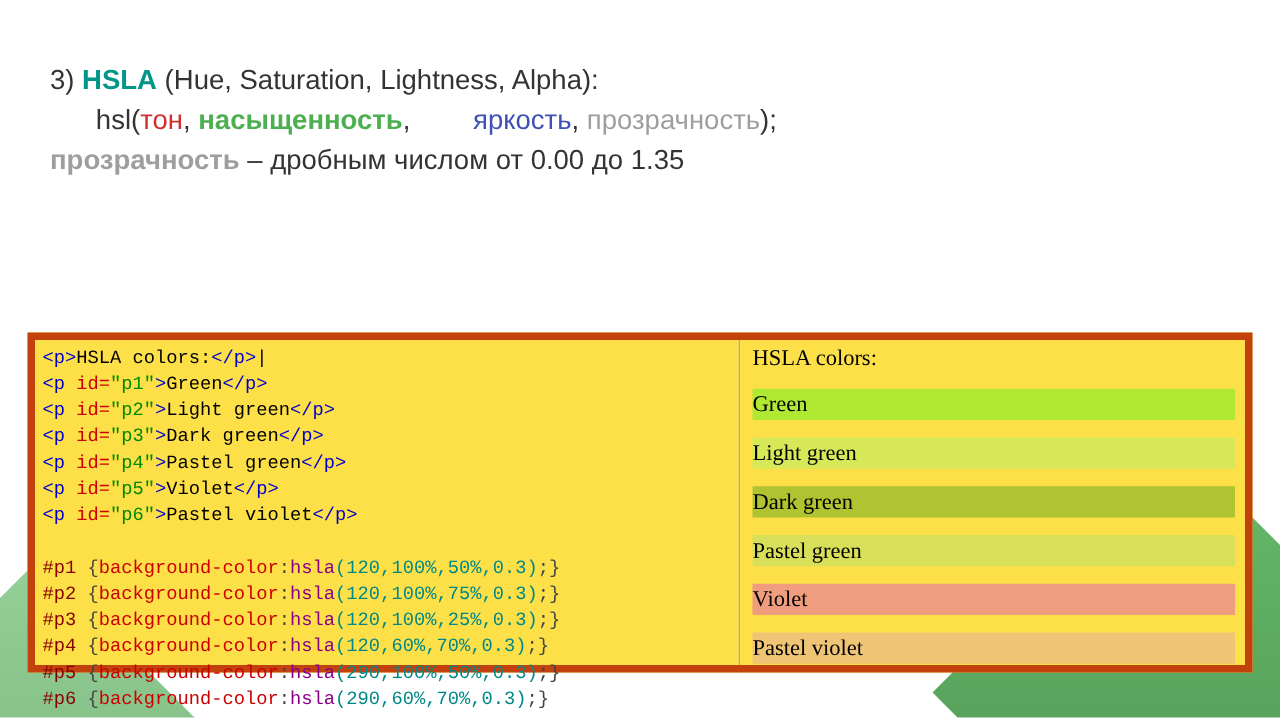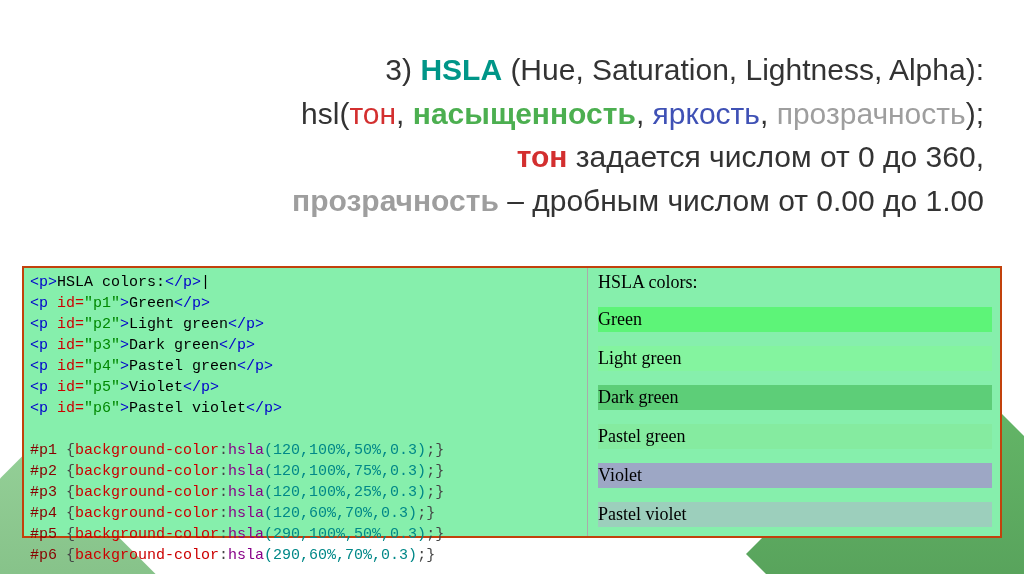--- a/index.html
+++ b/index.html
@@ -27,42 +27,41 @@
     transform: rotate(45deg);
     opacity: 0.7;
     z-index: 0;
   }
   .content {
     position: relative;
     z-index: 1;
     padding: 48px 40px 0 40px;
   }
   .line {
-    font-size: 30px;
+    font-size: 22px;
     line-height: 1.45;
     color: #333;
-    text-align: right;
   }
   .teal { color: #009688; font-weight: bold; }
   .red { color: #d32f2f; }
   .redb { color: #d32f2f; font-weight: bold; }
   .green { color: #4caf50; font-weight: bold; }
   .greenb { color: #4caf50; font-weight: bold; }
-  .blue { color: #3f51b5; }
+  .blue { color: #3f51b5; margin-left: 44px; }
   .gray { color: #9e9e9e; }
   .grayb { color: #9e9e9e; font-weight: bold; }
 
   .codeblock {
     position: absolute;
     top: 266px;
     left: 22px;
     width: 980px;
     height: 272px;
-    background: #86efac;
-    border: 2px solid #c2410c;
+    background: #fde047;
+    border: 6px solid #c2410c;
     display: flex;
     z-index: 2;
   }
   .codeleft {
     width: 564px;
     padding: 4px 6px;
     font-family: "Courier New", monospace;
     font-size: 15px;
     line-height: 1.4;
     white-space: pre;
@@ -106,24 +105,21 @@
 <div class="deco2"></div>
 
 <div class="content">
   <div class="line">
     <span>3) </span><span class="teal">HSLA</span><span> (Hue, Saturation, Lightness, Alpha):</span>
   </div>
   <div class="line">
     <span style="white-space:pre;">      hsl(</span><span class="red">тон</span><span>, </span><span class="green">насыщенность</span><span>, </span><span class="blue">яркость</span><span>, </span><span class="gray">прозрачность</span><span>);</span>
   </div>
   <div class="line">
-    <span class="redb">тон</span><span> задается числом от 0 до 360,</span>
-  </div>
-  <div class="line">
-    <span class="grayb">прозрачность</span><span> – дробным числом от 0.00 до 1.00</span>
+    <span class="grayb">прозрачность</span><span> – дробным числом от 0.00 до 1.35</span>
   </div>
 </div>
 
 <div class="codeblock">
   <div class="codeleft"><span class="c-tag">&lt;p&gt;</span><span class="c-txt">HSLA colors:</span><span class="c-tag">&lt;/p&gt;</span><span class="c-txt">|</span>
 <span class="c-tag">&lt;p </span><span class="c-attr">id=</span><span class="c-val">"p1"</span><span class="c-tag">&gt;</span><span class="c-txt">Green</span><span class="c-tag">&lt;/p&gt;</span>
 <span class="c-tag">&lt;p </span><span class="c-attr">id=</span><span class="c-val">"p2"</span><span class="c-tag">&gt;</span><span class="c-txt">Light green</span><span class="c-tag">&lt;/p&gt;</span>
 <span class="c-tag">&lt;p </span><span class="c-attr">id=</span><span class="c-val">"p3"</span><span class="c-tag">&gt;</span><span class="c-txt">Dark green</span><span class="c-tag">&lt;/p&gt;</span>
 <span class="c-tag">&lt;p </span><span class="c-attr">id=</span><span class="c-val">"p4"</span><span class="c-tag">&gt;</span><span class="c-txt">Pastel green</span><span class="c-tag">&lt;/p&gt;</span>
 <span class="c-tag">&lt;p </span><span class="c-attr">id=</span><span class="c-val">"p5"</span><span class="c-tag">&gt;</span><span class="c-txt">Violet</span><span class="c-tag">&lt;/p&gt;</span>

